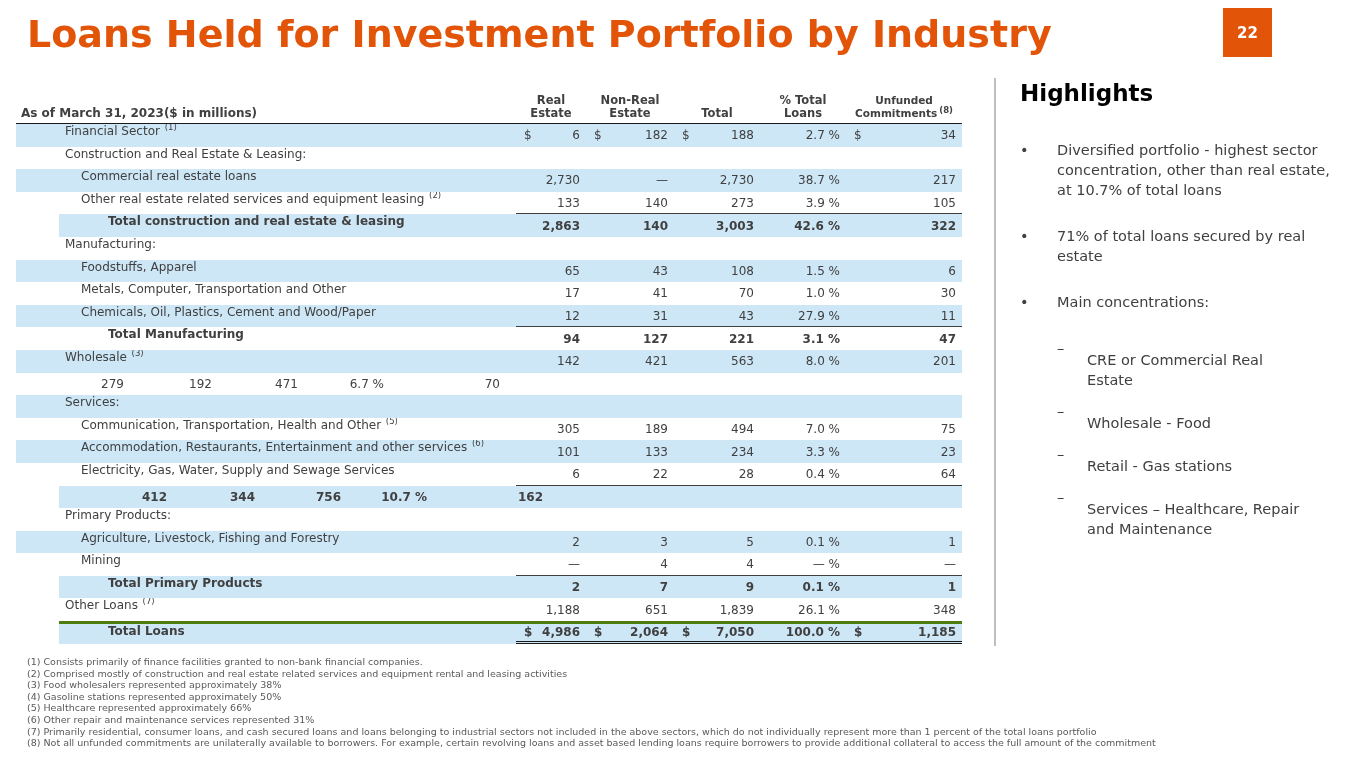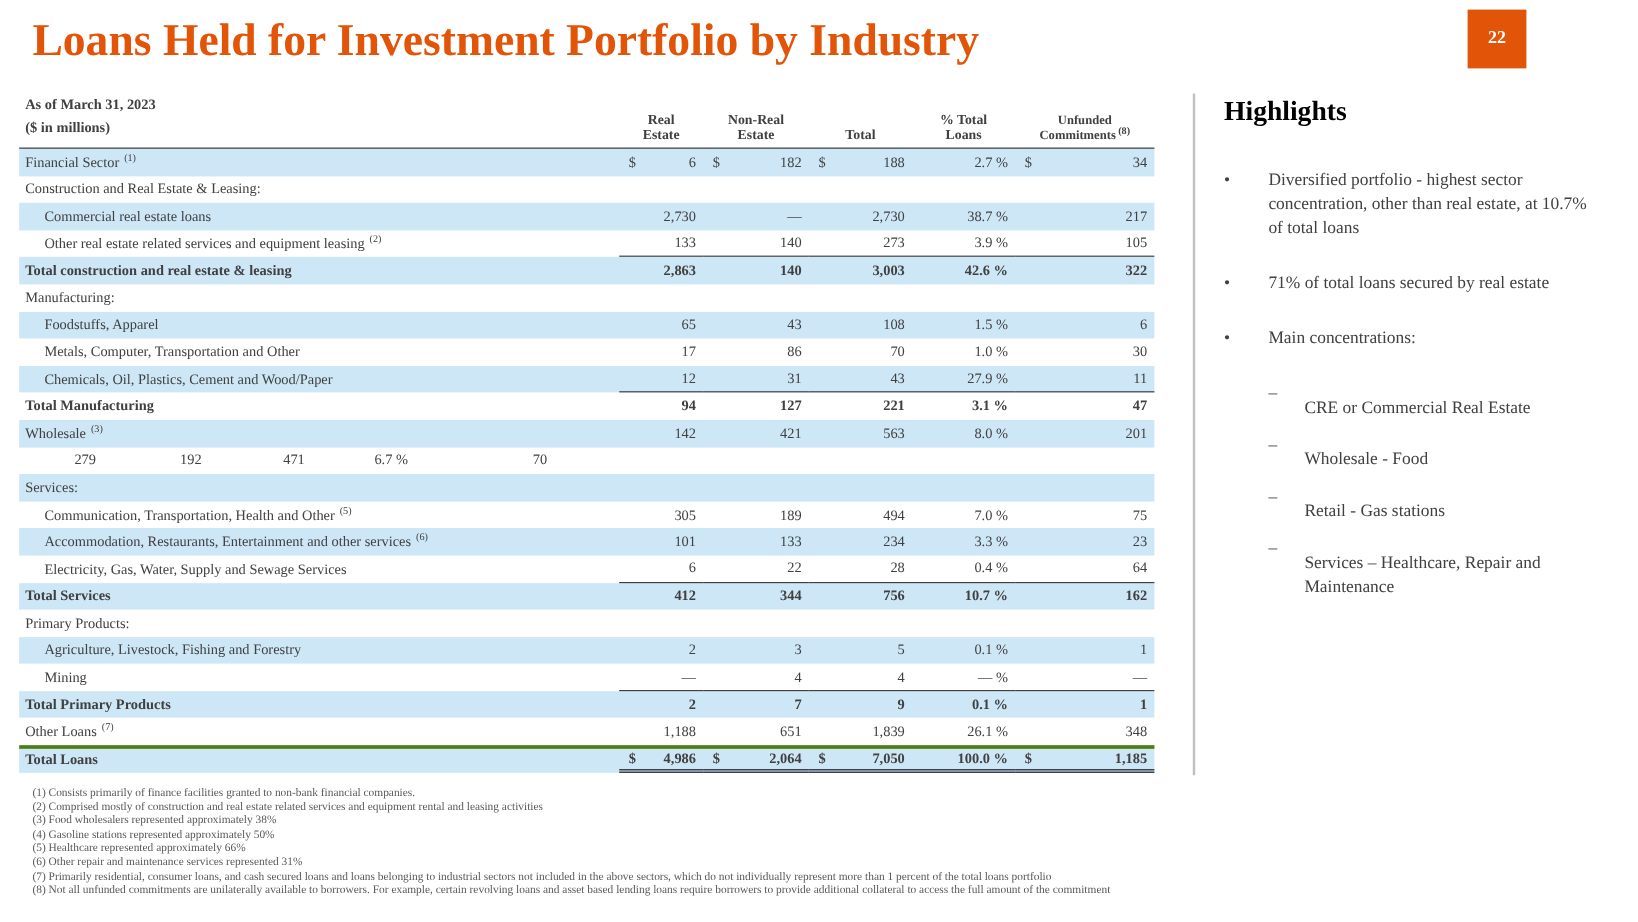--- a/index.html
+++ b/index.html
@@ -2,50 +2,50 @@
 <html style="--accent: #e25408; --stripe: #cde7f7; --divider: #bfbfbf;"><head>
 <meta charset="utf-8">
 <style>
   * { margin:0; padding:0; box-sizing:border-box; }
   html,body { width:1365px; height:768px; }
   body {
     font-family:"DejaVu Sans","Liberation Sans",sans-serif;
     background:#ffffff; color:#404040;
   }
   :root { --accent:#e25408; --stripe:#cde7f7; --divider:#bfbfbf; }
-  .slide { position:relative; width:1365px; height:768px; background:#fff; overflow:hidden;font-family:Liberation Serif, serif; }
+  .slide { position:relative; width:1365px; height:768px; background:#fff; overflow:hidden; }
 
   
   .title-bar { position:absolute; top:12px; left:27px; }
   .title { font-size:38px; font-weight:bold; color:var(--accent); white-space:nowrap; letter-spacing:0; }
   .page-badge { position:absolute; top:8px; right:93px; width:49px; height:49px; background:var(--accent);
     color:#fff; font-size:15px; font-weight:bold; display:flex; align-items:center; justify-content:center; }
 
   
   .body-row { position:absolute; top:78px; left:16px; display:flex; }
   .table-col { width:946px; }
   .v-divider { width:2px; height:568px; background:var(--divider); margin-left:32px; }
   .highlights-col { width:340px; margin-left:14px; padding-left:10px; padding-top:2px; }
 
   
   .t-head { display:flex; height:46px; border-bottom:1px solid #1a1a1a; }
-  .t-head .cell.label { display:flex; flex-direction:column; justify-content:flex-start; }
+  .t-head .cell.label { display:flex; flex-direction:row; justify-content:flex-start;align-items:flex-end; }
   .cap { font-weight:bold; font-size:12px; line-height:19px; color:#404040; }
   .hdr { display:flex; flex-direction:column; justify-content:flex-end; font-weight:bold;
          font-size:11.5px; line-height:13px; padding-bottom:3px; color:#404040; }
   .hdr > div { width:100%; text-align:center; }
   .hdr.small { font-size:10.5px; }
   sup.fn-ref, .t-head sup { font-size:8.5px; margin-left:2px; line-height:0; vertical-align:super; }
 
   .cell.label { flex:1; padding-left:5px; }
   .c0 { width:70px; } .c1 { width:88px; } .c2 { width:86px; } .c3 { width:86px; } .c4 { width:116px; }
 
-  .row { display:flex; height:22.6px; align-items:center; font-size:12px; }
+  .row { display:flex; height:22.6px; font-size:12px;padding-left:44px; }
   .row.shaded { background:var(--stripe); }
-  .row.bold { font-weight:bold; }
+  .row.bold { font-weight:bold;margin-left:43px; }
   .row .cell.label { white-space:nowrap; overflow:hidden; }
   .row .cell.label.indent { padding-left:21px; }
   .row .cell.num { display:flex; justify-content:flex-end; align-items:center; height:100%; padding-right:6px; }
   .row .cell.num .dollar { margin-right:auto; padding-left:8px; }
   .row.rule .cell.num { border-bottom:1px solid #404040; }
   .row.grand { border-top:3px solid #4d7c0f; }
   .row.grand .cell.num { border-bottom:3px double #1a1a1a; }
 
   
   .hl-title { font-size:23px; font-weight:bold; color:#000000; }
@@ -230,21 +230,21 @@
             <div class="cell num c4">
               <span class="val">6</span>
             </div>
           </div>
           <div class="row">
             <div class="cell label indent"><span class="lab-text">Metals, Computer, Transportation and Other</span></div>
             <div class="cell num c0">
               <span class="val">17</span>
             </div>
             <div class="cell num c1">
-              <span class="val">86</span>
+              <span class="val">41</span>
             </div>
             <div class="cell num c2">
               <span class="val">70</span>
             </div>
             <div class="cell num c3">
               <span class="val">1.0 %</span>
             </div>
             <div class="cell num c4">
               <span class="val">30</span>
             </div>
@@ -386,21 +386,20 @@
               <span class="val">28</span>
             </div>
             <div class="cell num c3">
               <span class="val">0.4 %</span>
             </div>
             <div class="cell num c4">
               <span class="val">64</span>
             </div>
           </div>
           <div class="row shaded bold">
-            <div class="cell label"><span class="lab-text">Total Services</span></div>
             <div class="cell num c0">
               <span class="val">412</span>
             </div>
             <div class="cell num c1">
               <span class="val">344</span>
             </div>
             <div class="cell num c2">
               <span class="val">756</span>
             </div>
             <div class="cell num c3">

